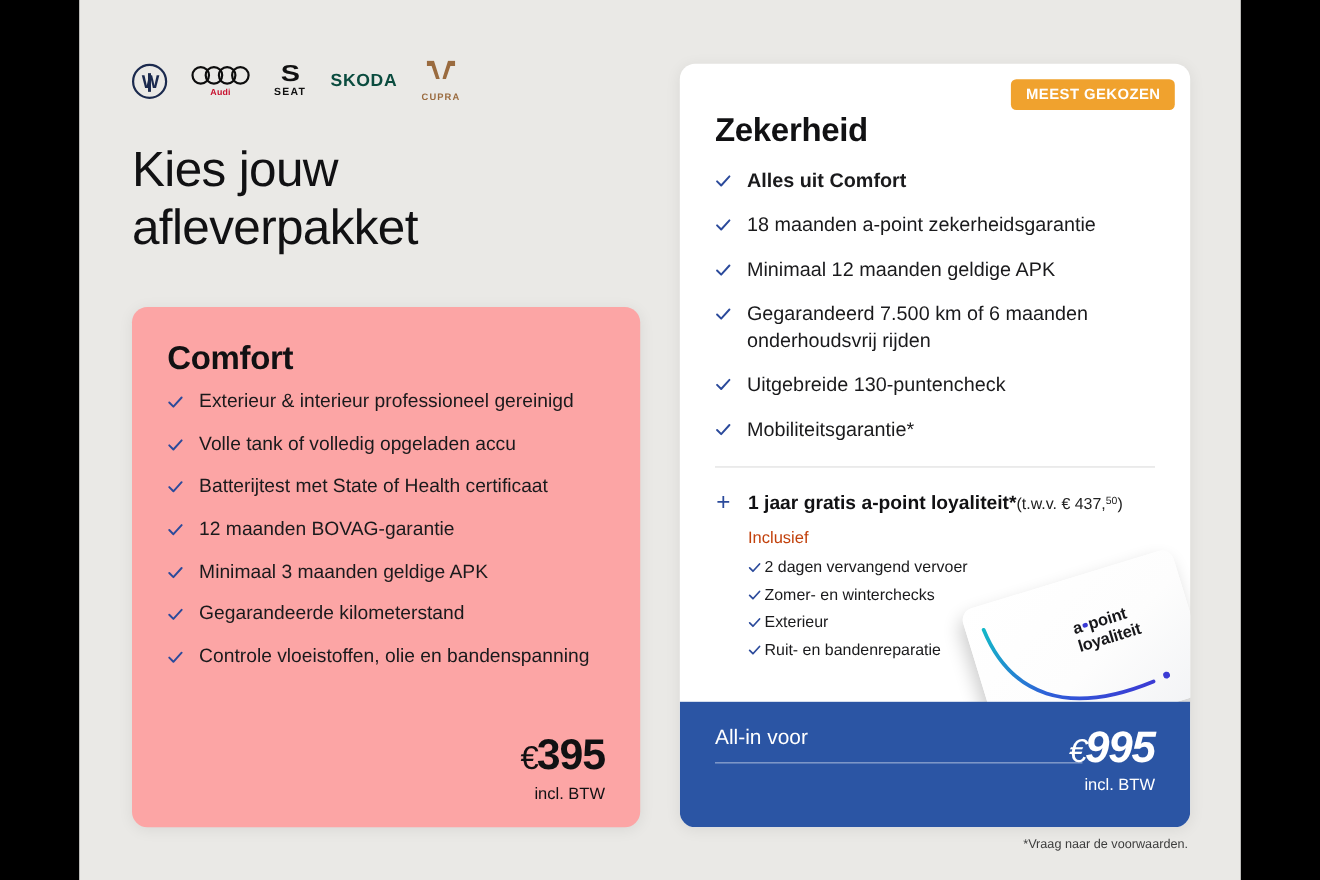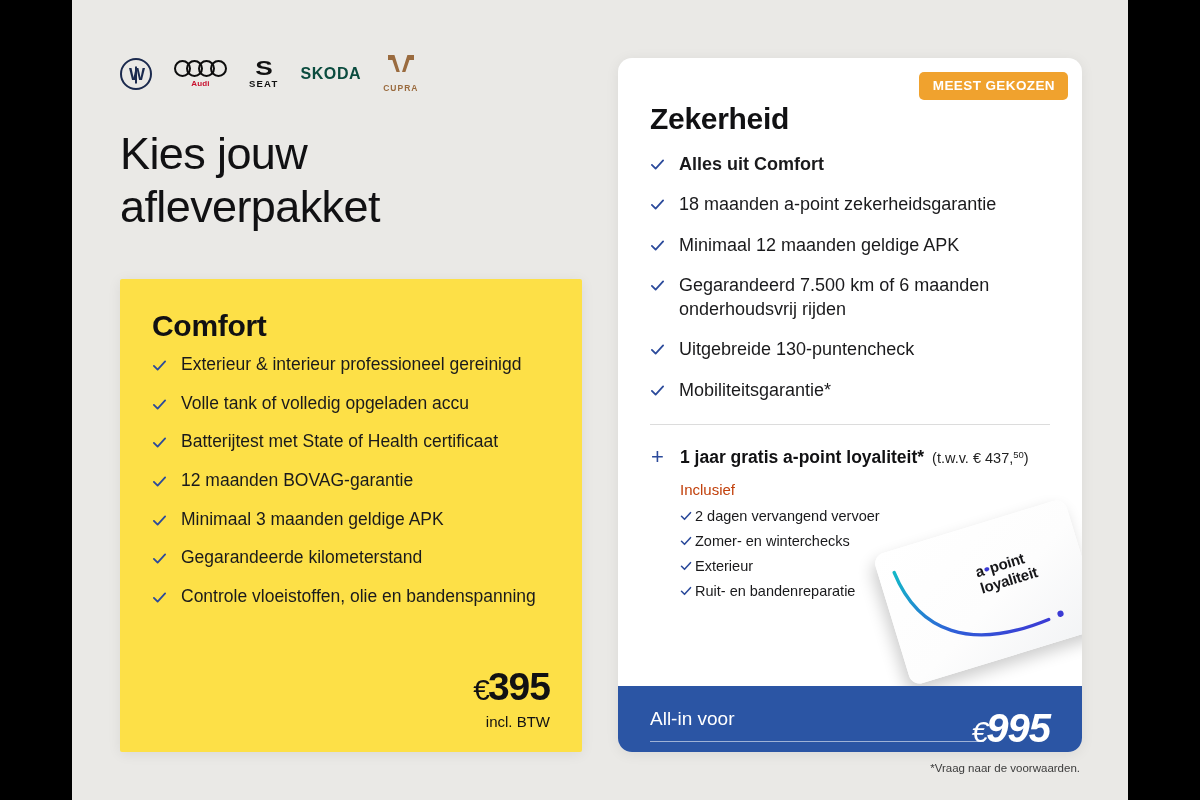--- a/index.html
+++ b/index.html
@@ -82,22 +82,22 @@
     line-height: 1.17;
     color: #111113;
     letter-spacing: -.6px;
   }
 
   
   .card-comfort {
     position: absolute;
     left: 48px; top: 279px;
     width: 462px; height: 473px;
-    background: #fde047;
-    border-radius: 2px;
+    background: #fca5a5;
+    border-radius: 14px;
     box-shadow: 0 2px 14px rgba(0,0,0,.07);
     padding: 30px 32px 0 32px;
   }
   .card-zekerheid {
     position: absolute;
     left: 546px; top: 58px;
     width: 464px; height: 694px;
     background: #fff;
     border-radius: 14px;
     box-shadow: 0 2px 14px rgba(0,0,0,.07);
@@ -172,21 +172,20 @@
     position: relative; top: 1px;
   }
   .loy-title {
     font-size: 17.5px;
     font-weight: 700;
     color: #111113;
   }
   .loy-value {
     font-size: 14.5px;
     color: #222;
-    margin-left: 8px;
     font-weight: 400;
     white-space: nowrap;
   }
   .loy-value sup { font-size: 9.5px; vertical-align: .55em; }
 
   .inclusief {
     color: #c2410c;
     font-size: 15px;
     margin: 13px 0 10px 30px;
   }
@@ -244,21 +243,21 @@
   .price-sub {
     font-size: 15px;
     color: #111113;
     margin-top: 7px;
   }
 
   
   .blue-bar {
     position: absolute;
     left: 0; bottom: 0;
-    width: 100%; height: 66px;
+    width: 100%; height: 114px;
     background: #2b55a4;
     padding: 22px 32px 0 32px;
     display: flex;
     align-items: flex-start;
     justify-content: space-between;
     z-index: 4;
   }
   .allin-wrap { position: relative; flex: 1; }
   .allin {
     font-size: 19px;

